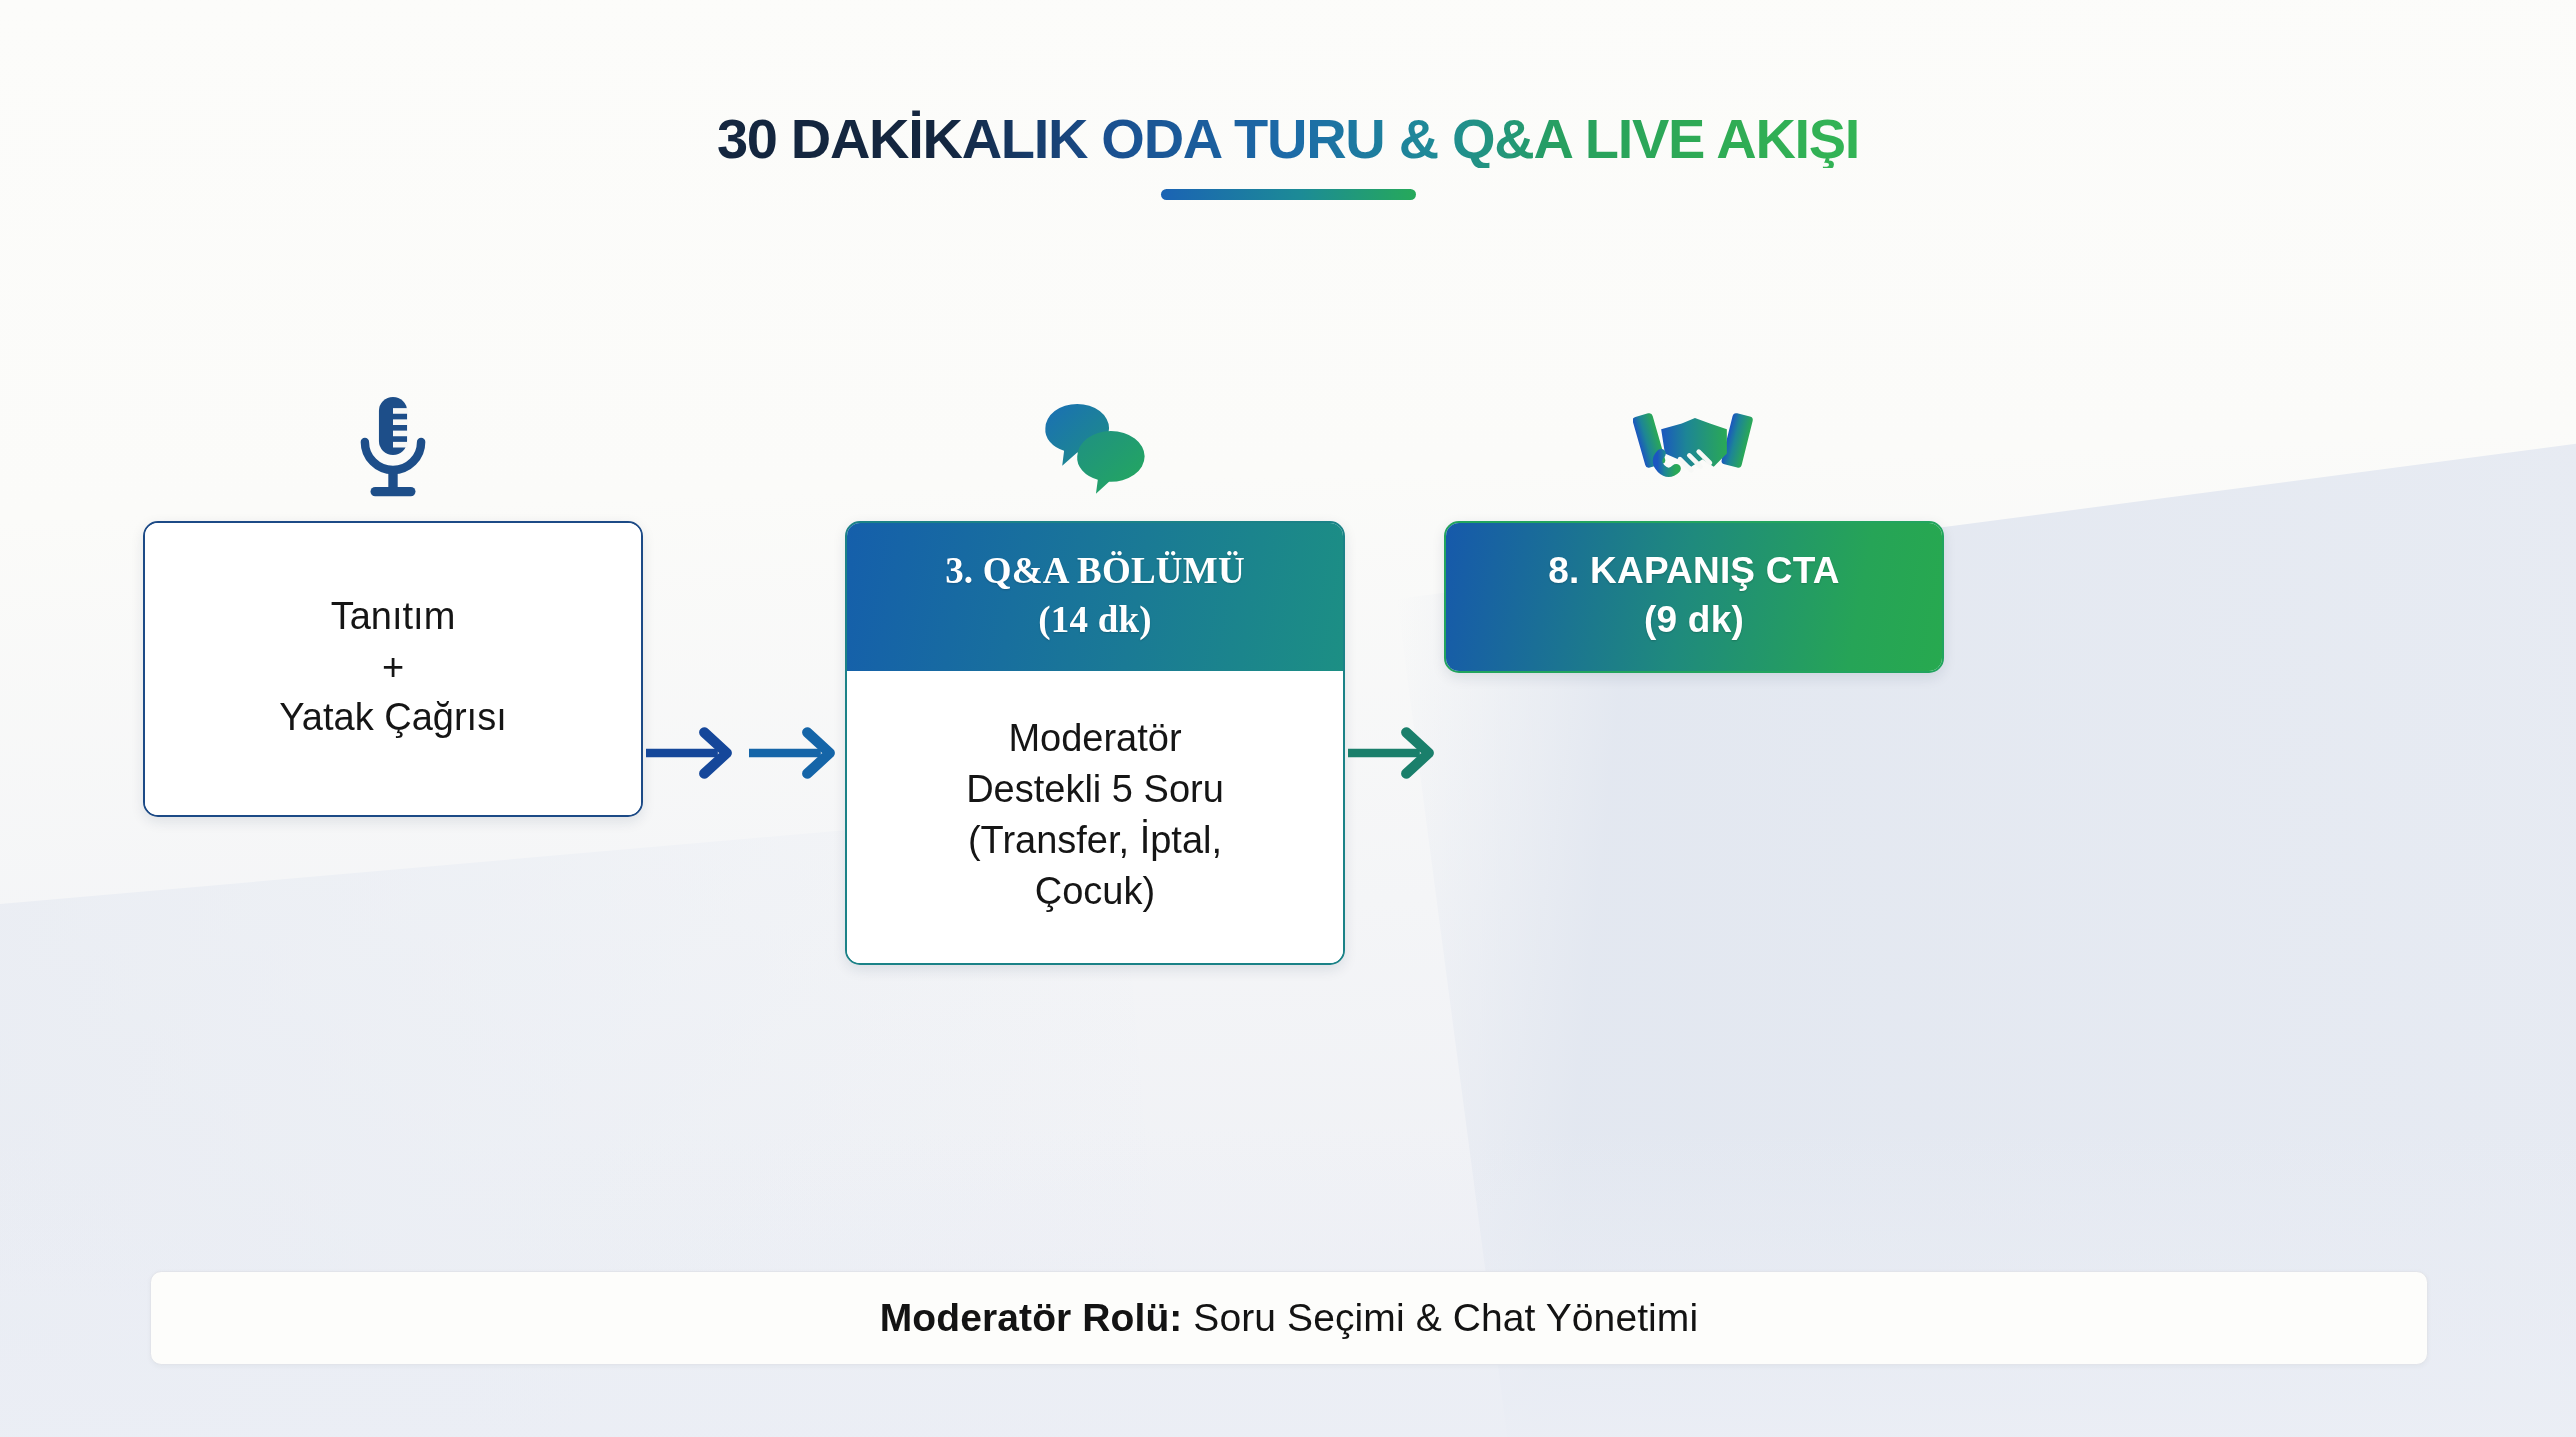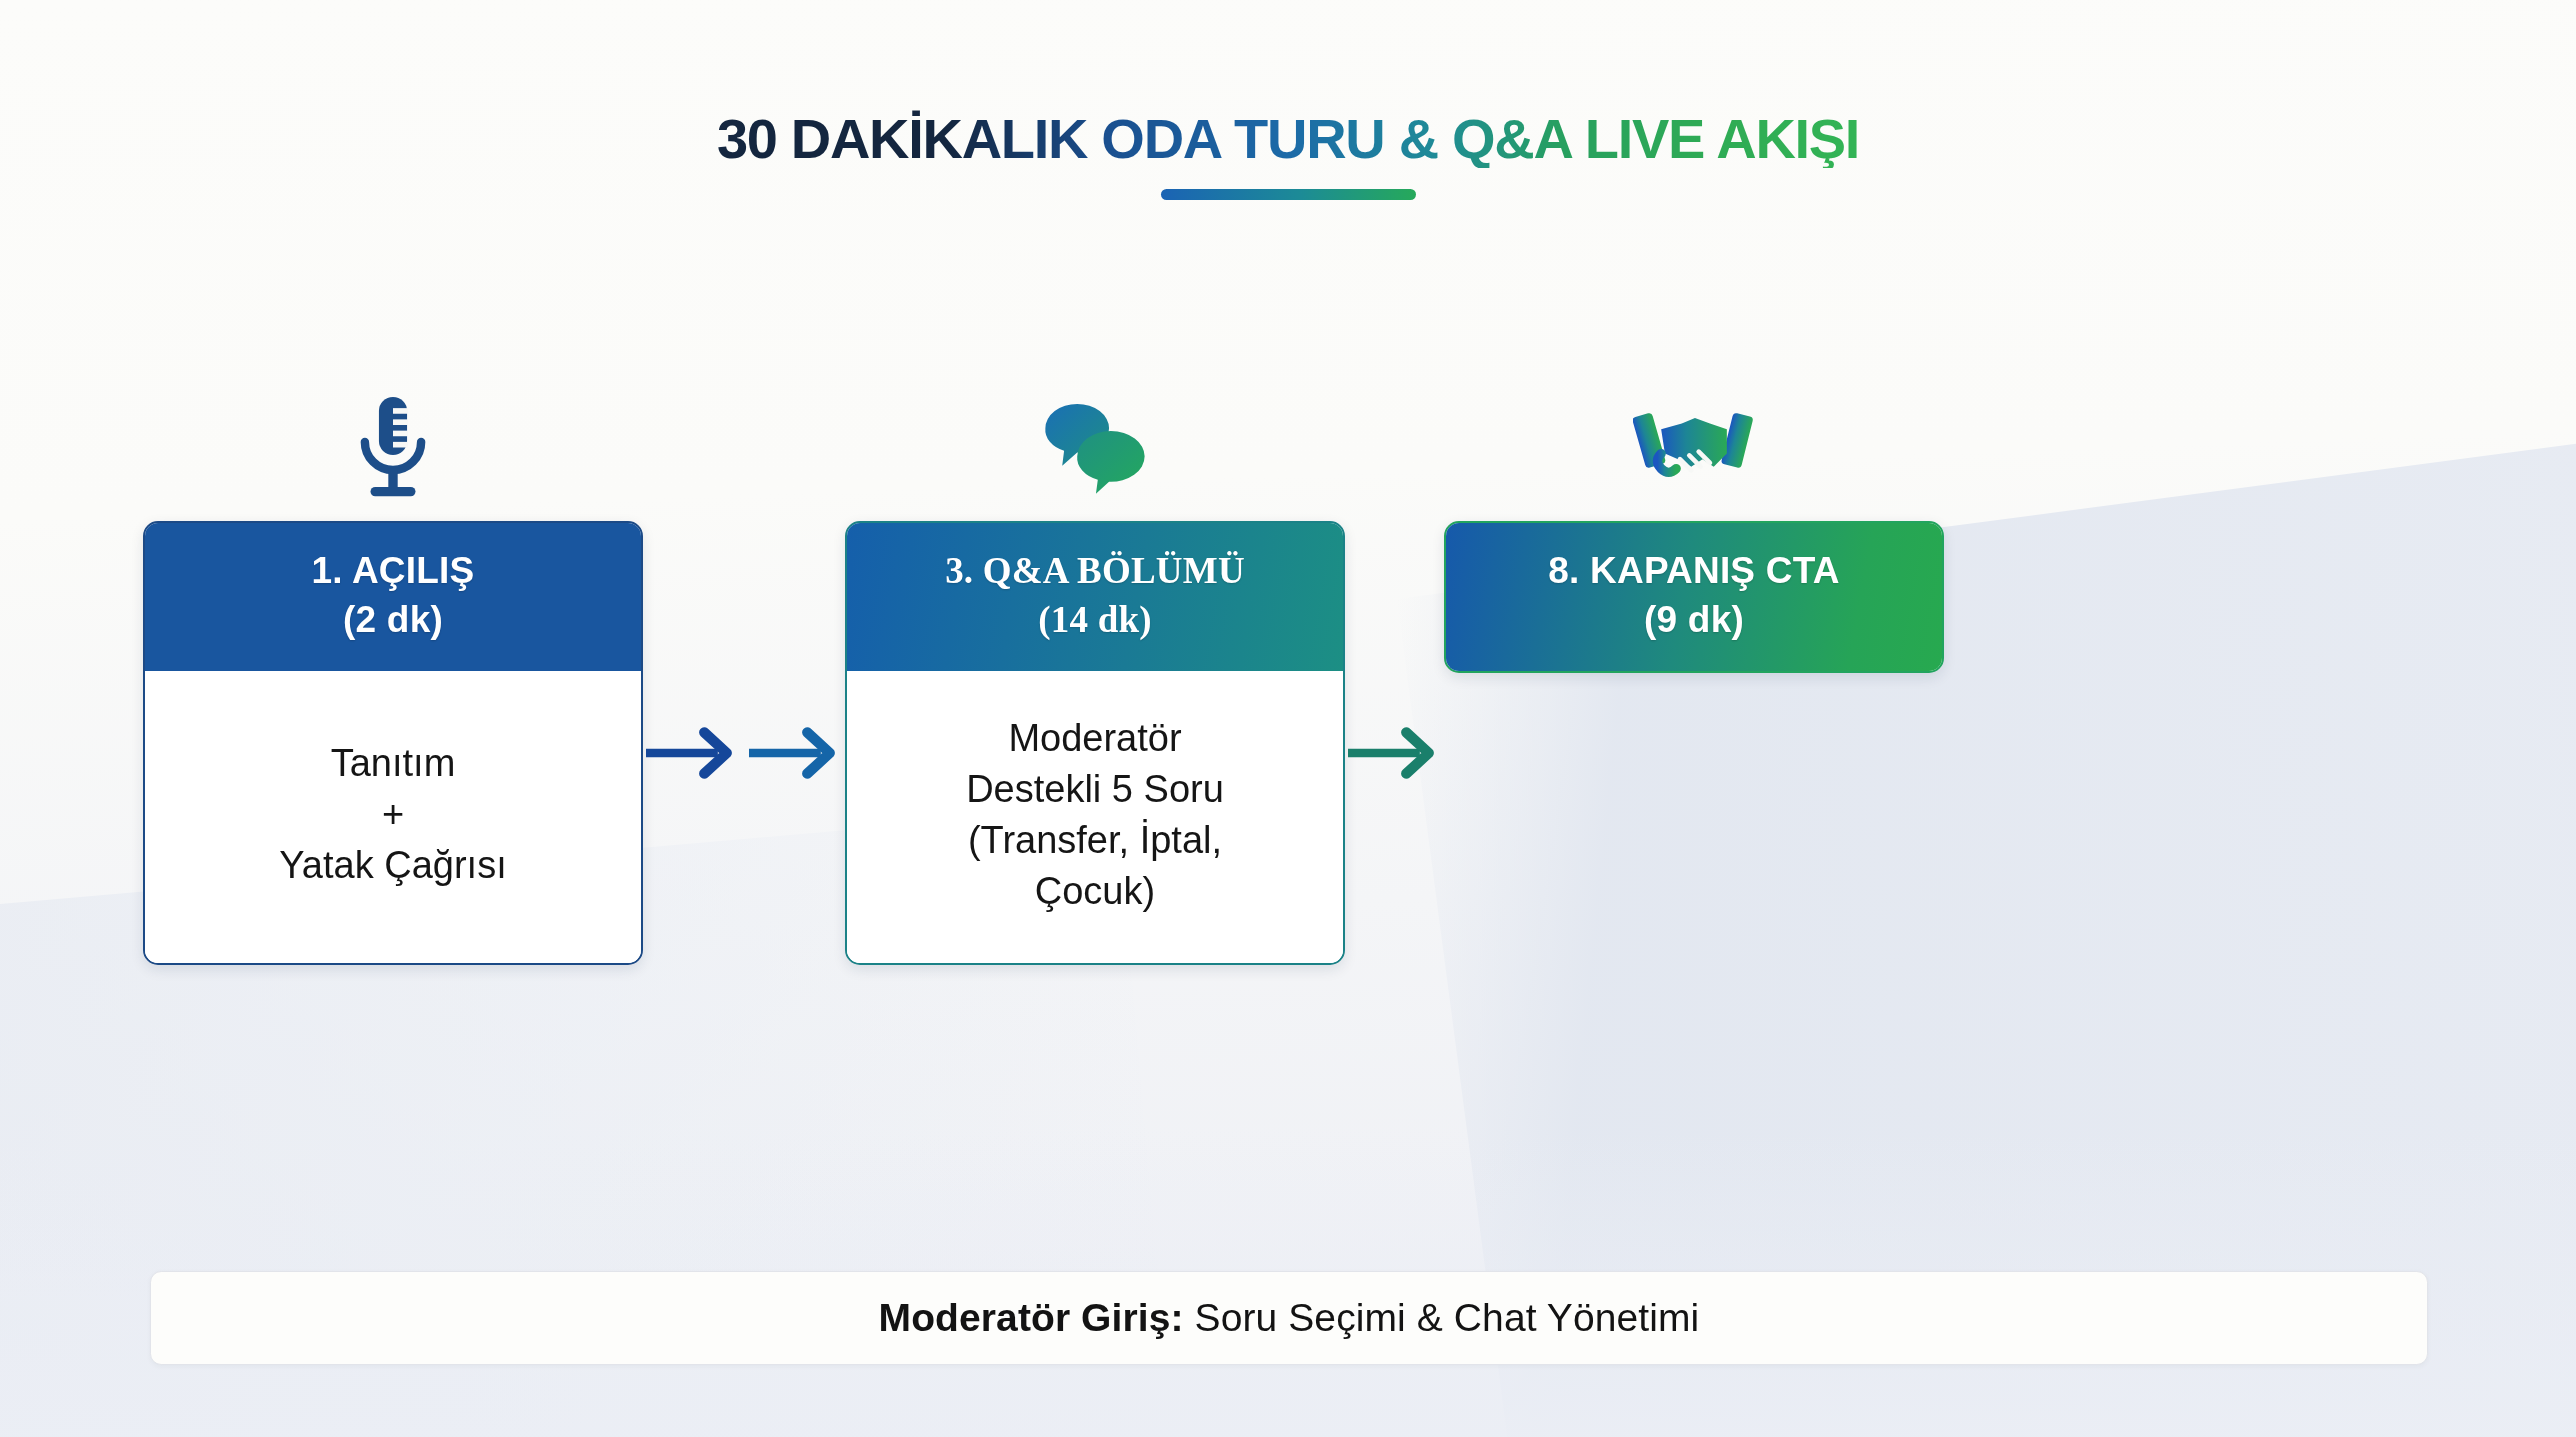--- a/index.html
+++ b/index.html
@@ -206,21 +206,20 @@
           <rect x="48" y="14" width="16" height="6" fill="#f7f8f6"></rect>
           <rect x="48" y="26" width="16" height="6" fill="#f7f8f6"></rect>
           <rect x="48" y="38" width="16" height="6" fill="#f7f8f6"></rect>
           <rect x="48" y="50" width="16" height="6" fill="#f7f8f6"></rect>
           <path d="M18 50 a30 30 0 0 0 60 0" fill="none" stroke="#1d4e89" stroke-width="9" stroke-linecap="round"></path>
           <rect x="43" y="78" width="10" height="22" fill="#1d4e89"></rect>
           <rect x="24" y="98" width="48" height="10" rx="5" fill="#1d4e89"></rect>
         </svg>
       </div>
       <div class="card c1">
-        <div class="card-head"><span>1. AÇILIŞ</span><br><span>(2 dk)</span></div>
         <div class="card-body">Tanıtım
 +
 Yatak Çağrısı</div>
       </div>
     </div>
 
     <div class="arrow">
       <svg width="94" height="60" viewBox="0 0 100 64" aria-hidden="true">
         <path d="M4 32 H72" stroke="#15479a" stroke-width="9" fill="none" stroke-linecap="square"></path>
         <path d="M62 10 L86 32 L62 54" stroke="#15479a" stroke-width="11" fill="none" stroke-linecap="round" stroke-linejoin="round"></path>
@@ -287,18 +286,18 @@
       </div>
       <div class="card c4">
         <div class="card-head"><span>8. KAPANIŞ CTA</span><br><span>(9 dk)</span></div>
       </div>
     </div>
 
   </div>
 
   <div class="banner">
     <div class="banner-text">
-      <span class="strong">Moderatör Giriş:</span><span> Soru Seçimi &amp; Chat Yönetimi</span>
+      <span class="strong">Moderatör Rolü:</span><span> Soru Seçimi &amp; Chat Yönetimi</span>
     </div>
   </div>
 
 </div>
 
 
 </body></html>

